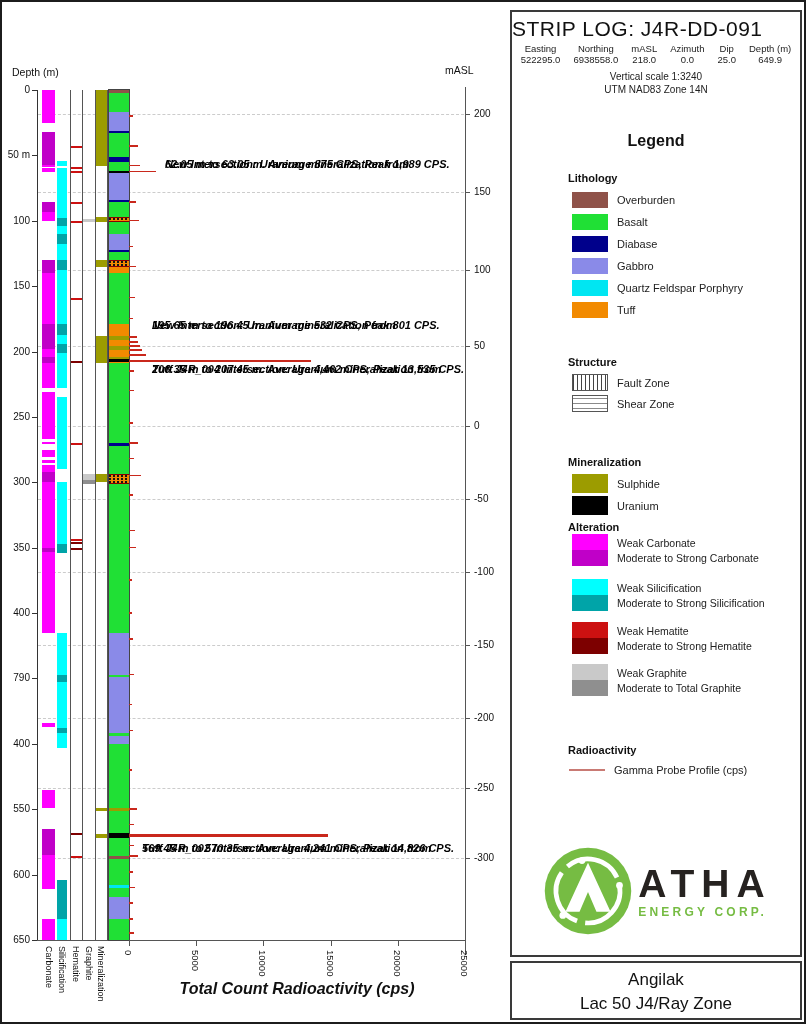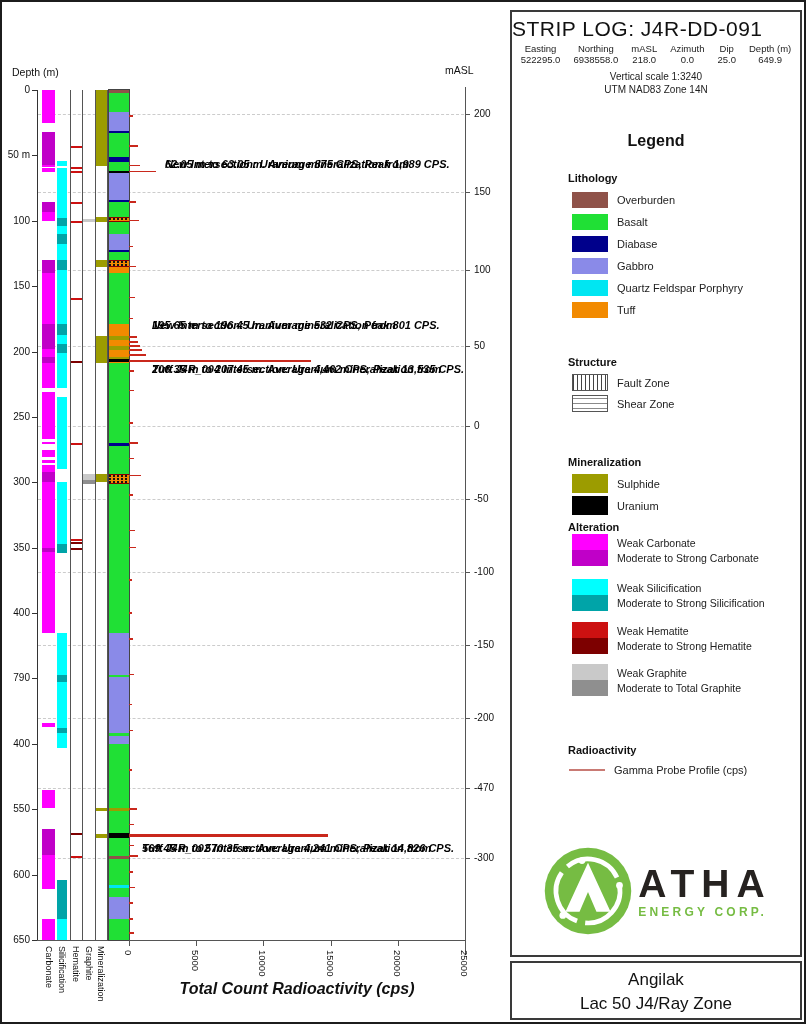--- a/index.html
+++ b/index.html
@@ -221,21 +221,21 @@
       <div style="left: 472px; top: 418px; font-size: 10px; color: rgb(17, 17, 17);">0</div>
       <div style="left: 463px; top: 497px; width: 5px; height: 1px; background: rgb(85, 85, 85);"></div>
       <div style="left: 472px; top: 491px; font-size: 10px; color: rgb(17, 17, 17);">-50</div>
       <div style="left: 463px; top: 570px; width: 5px; height: 1px; background: rgb(85, 85, 85);"></div>
       <div style="left: 472px; top: 564px; font-size: 10px; color: rgb(17, 17, 17);">-100</div>
       <div style="left: 463px; top: 643px; width: 5px; height: 1px; background: rgb(85, 85, 85);"></div>
       <div style="left: 472px; top: 637px; font-size: 10px; color: rgb(17, 17, 17);">-150</div>
       <div style="left: 463px; top: 716px; width: 5px; height: 1px; background: rgb(85, 85, 85);"></div>
       <div style="left: 472px; top: 710px; font-size: 10px; color: rgb(17, 17, 17);">-200</div>
       <div style="left: 463px; top: 786px; width: 5px; height: 1px; background: rgb(85, 85, 85);"></div>
-      <div style="left: 472px; top: 780px; font-size: 10px; color: rgb(17, 17, 17);">-470</div>
+      <div style="left: 472px; top: 780px; font-size: 10px; color: rgb(17, 17, 17);">-250</div>
       <div style="left: 463px; top: 856px; width: 5px; height: 1px; background: rgb(85, 85, 85);"></div>
       <div style="left: 472px; top: 850px; font-size: 10px; color: rgb(17, 17, 17);">-300</div>
       <div style="left: 127px; top: 938.005px; width: 1px; height: 6px; background: rgb(85, 85, 85);"></div>
       <div style="left: 132px; top: 948px; font-size: 9.5px; color: rgb(17, 17, 17); white-space: nowrap; transform-origin: left top; transform: rotate(90deg);">0</div>
       <div style="left: 194.2px; top: 938.005px; width: 1px; height: 6px; background: rgb(85, 85, 85);"></div>
       <div style="left: 199.2px; top: 948px; font-size: 9.5px; color: rgb(17, 17, 17); white-space: nowrap; transform-origin: left top; transform: rotate(90deg);">5000</div>
       <div style="left: 261.4px; top: 938.005px; width: 1px; height: 6px; background: rgb(85, 85, 85);"></div>
       <div style="left: 266.4px; top: 948px; font-size: 9.5px; color: rgb(17, 17, 17); white-space: nowrap; transform-origin: left top; transform: rotate(90deg);">10000</div>
       <div style="left: 328.6px; top: 938.005px; width: 1px; height: 6px; background: rgb(85, 85, 85);"></div>
       <div style="left: 333.6px; top: 948px; font-size: 9.5px; color: rgb(17, 17, 17); white-space: nowrap; transform-origin: left top; transform: rotate(90deg);">15000</div>

